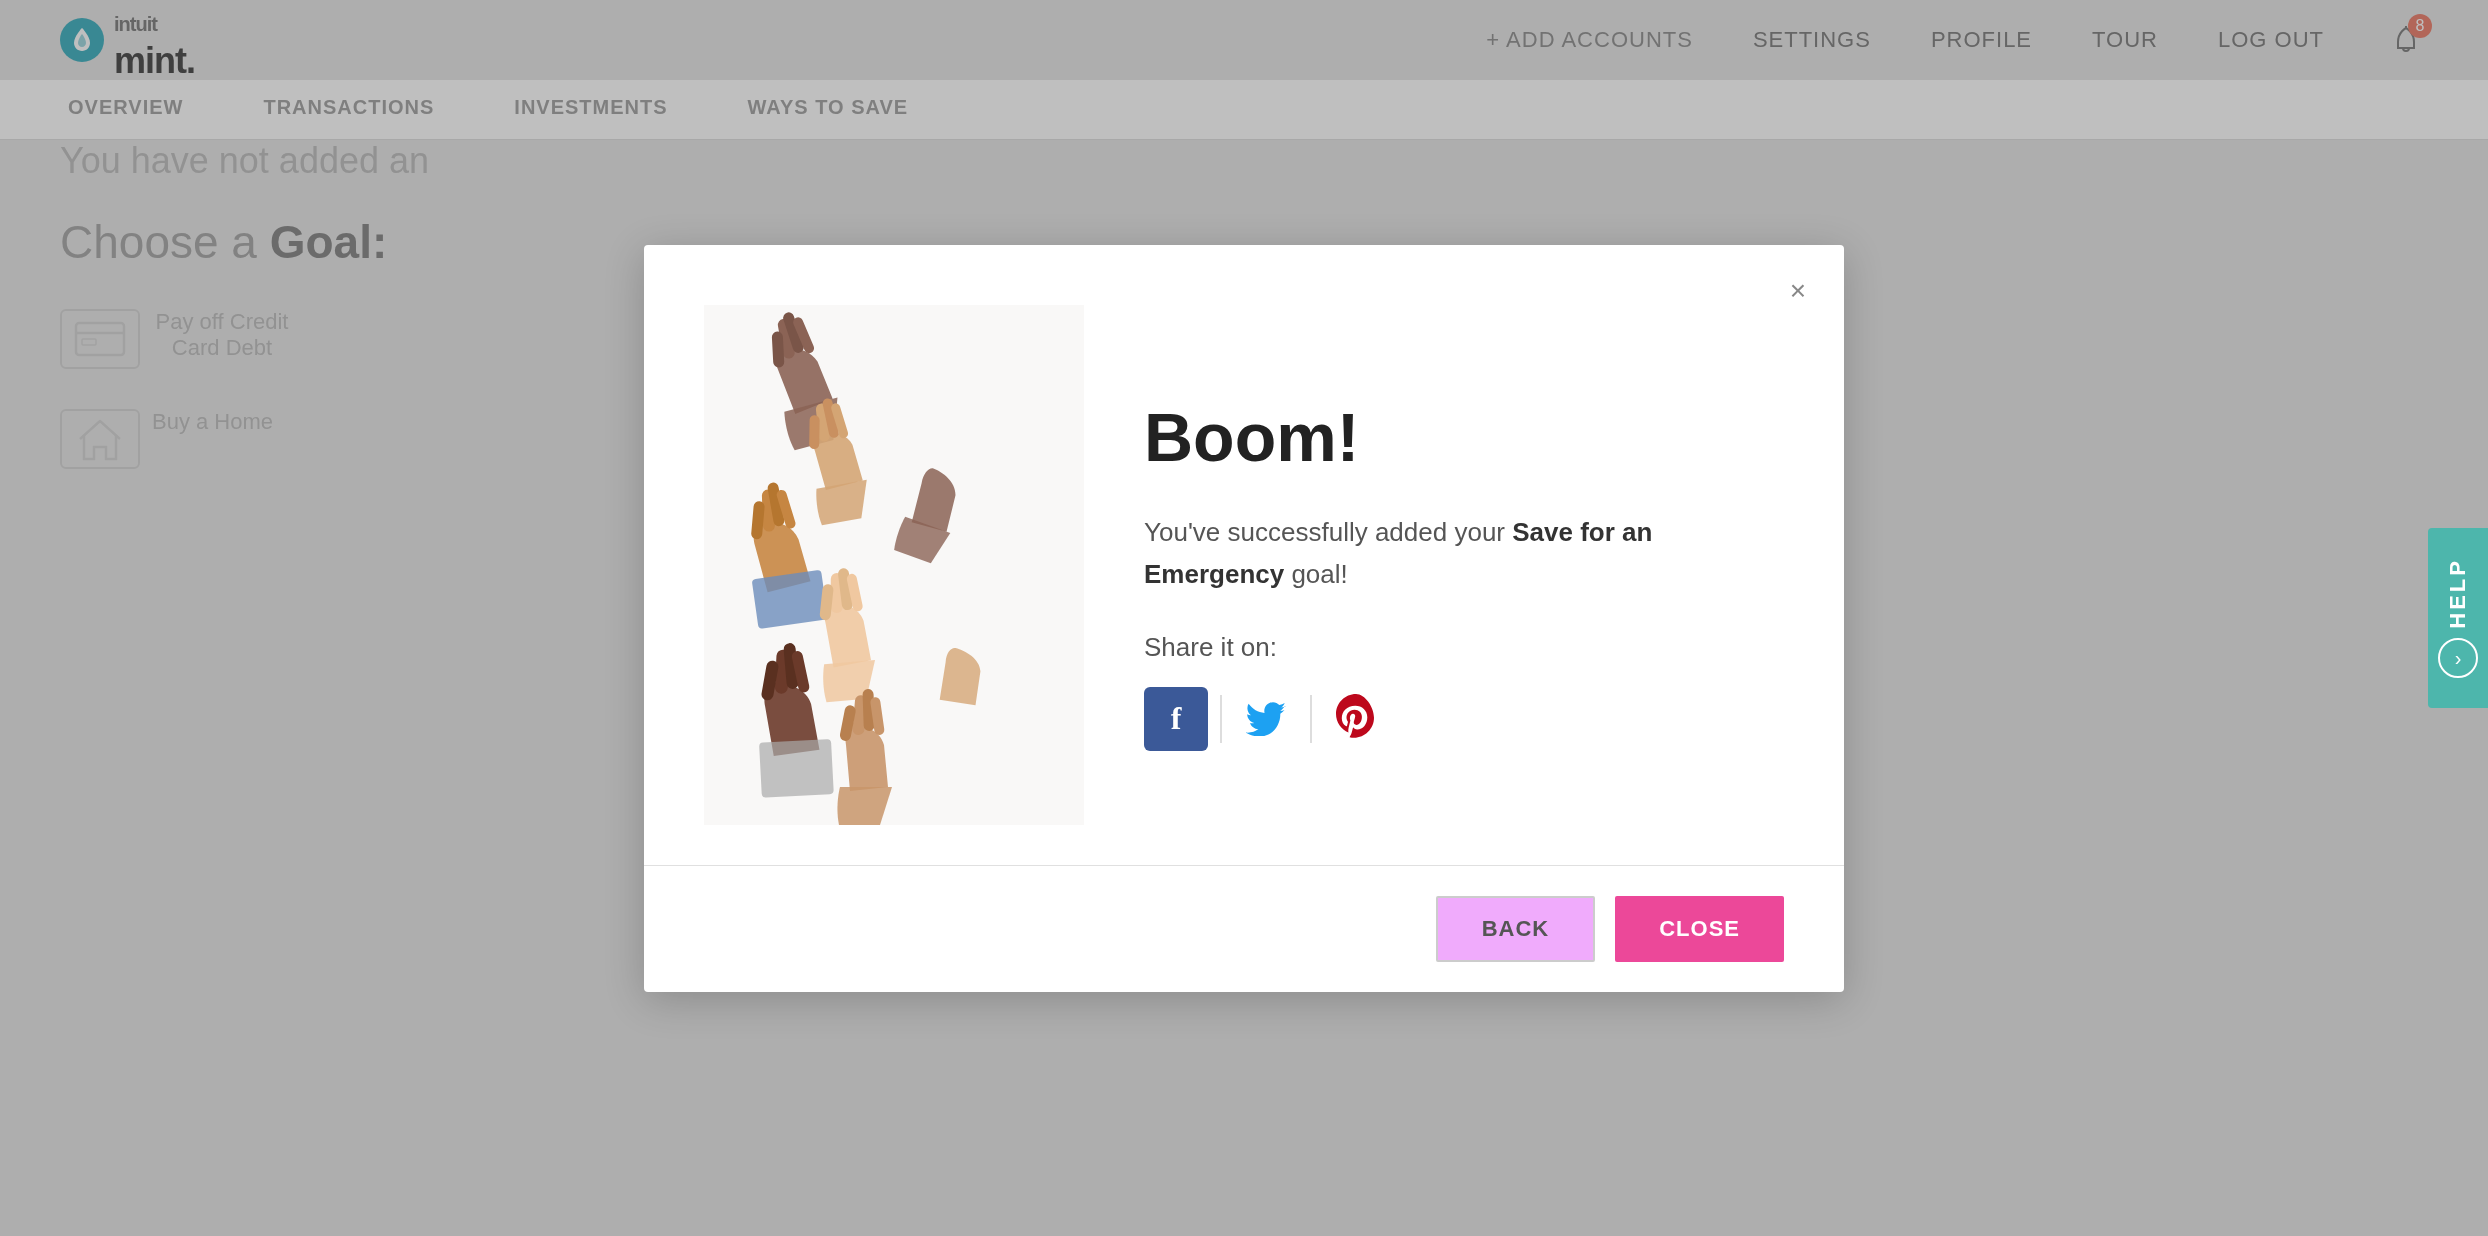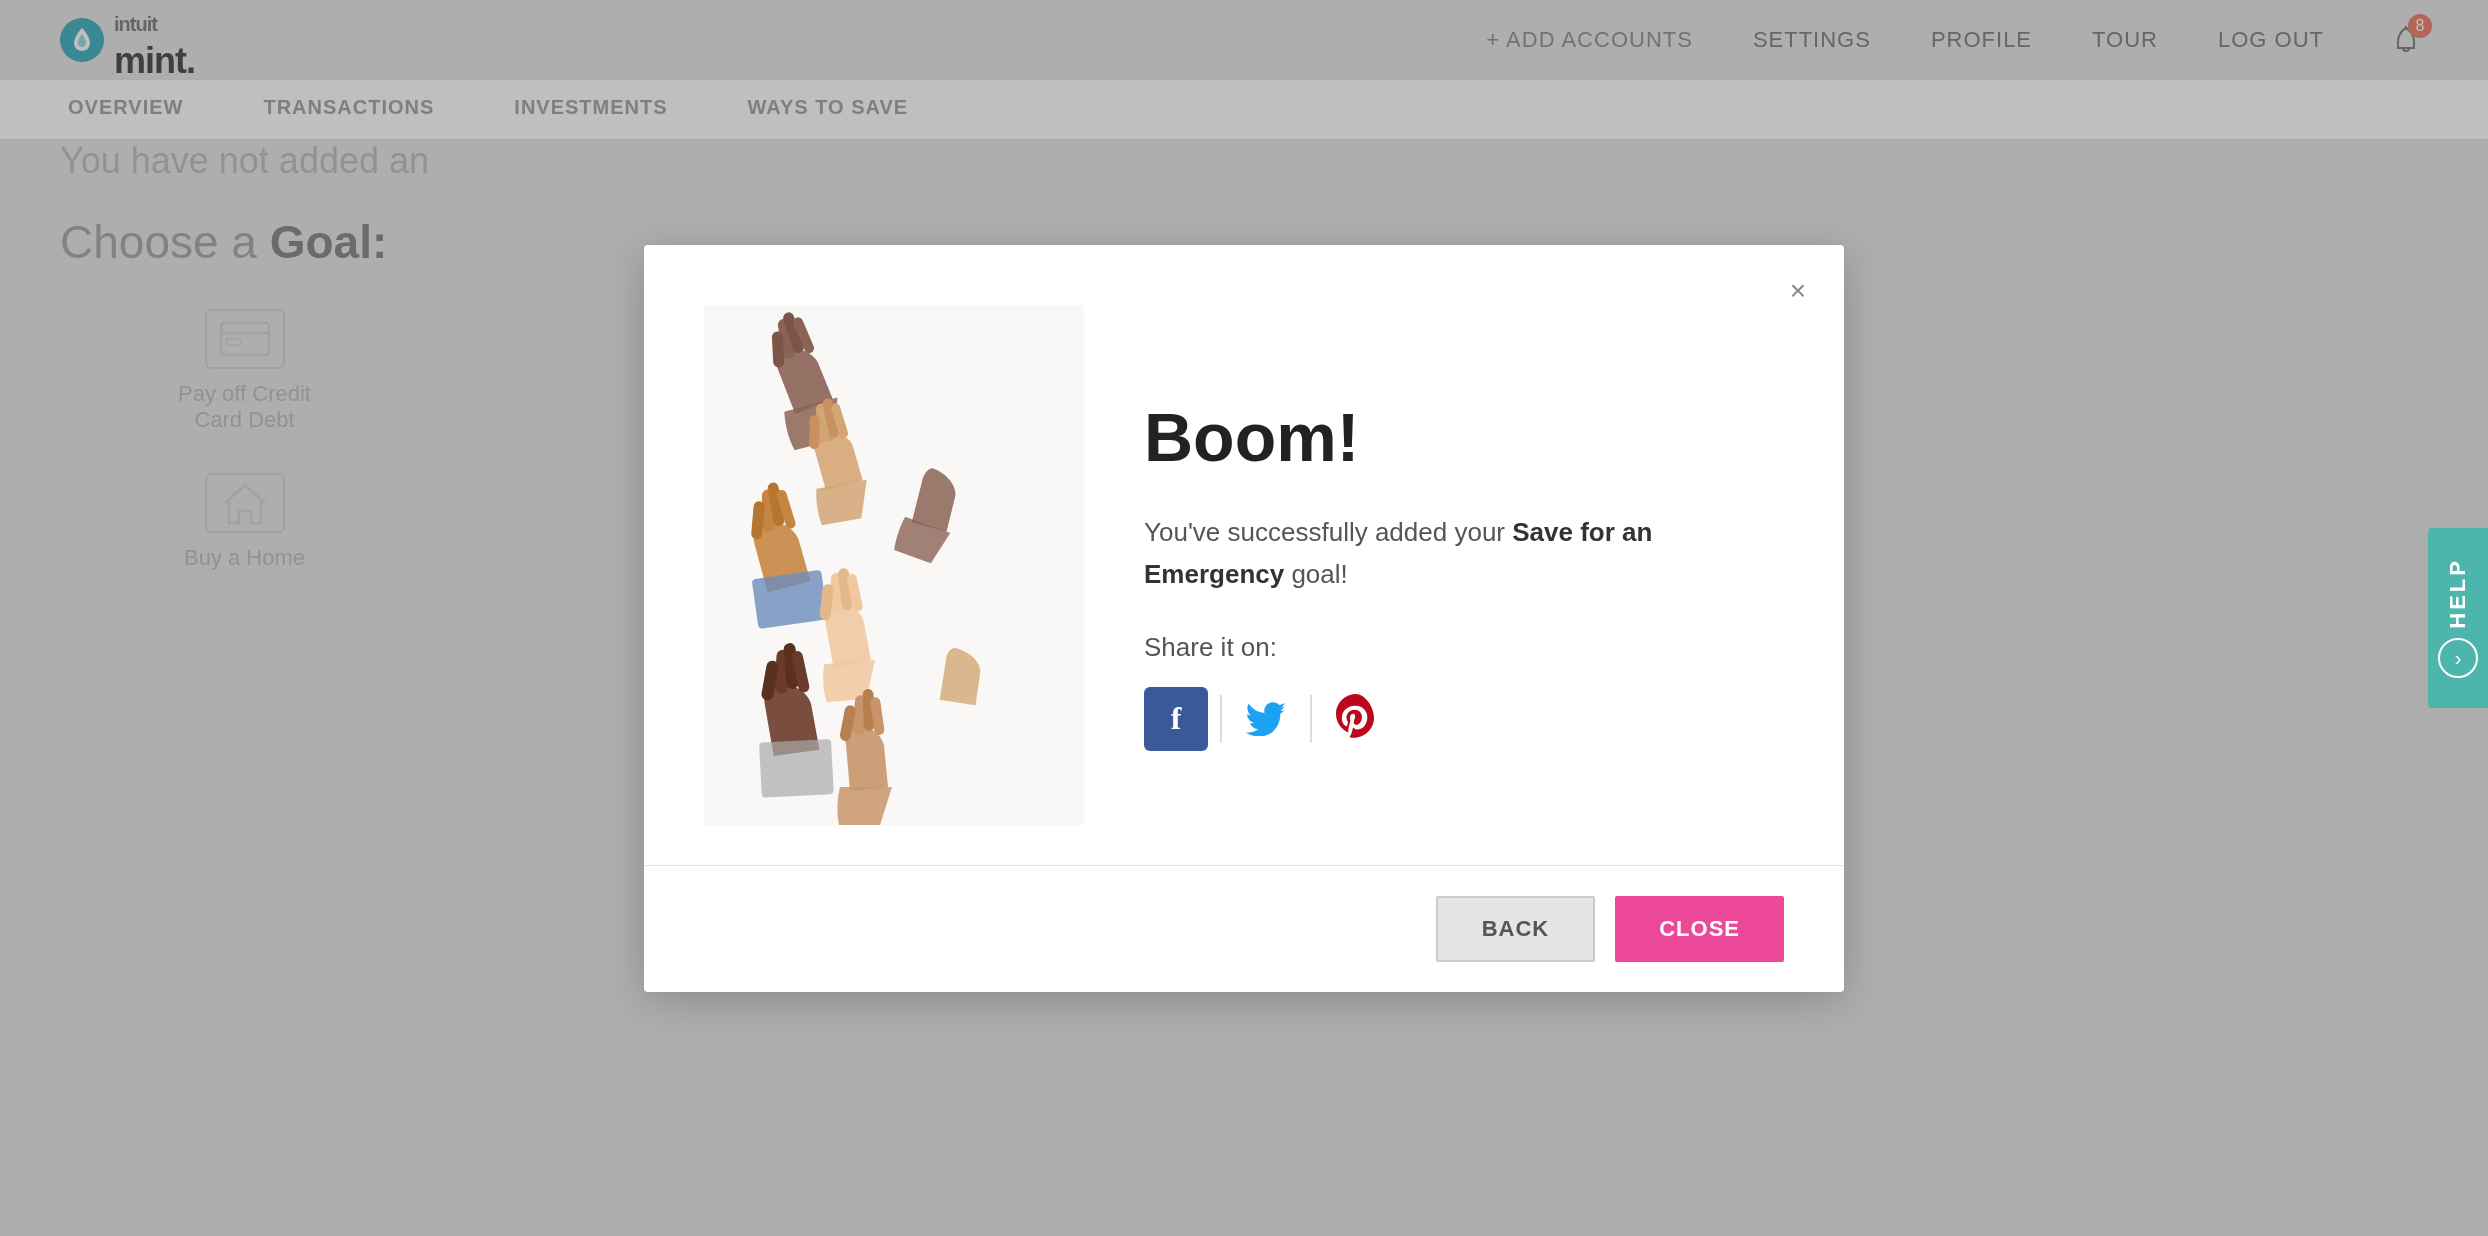--- a/index.html
+++ b/index.html
@@ -146,22 +146,21 @@
       color: #555;
       font-weight: 700;
     }
     .goal-items {
       display: flex;
       flex-direction: column;
       gap: 40px;
     }
     .goal-item {
       display: flex;
-      flex-direction: column;
-      align-items: center;
+      align-items: flex-start;
       gap: 12px;
     }
     .goal-icon-box {
       width: 80px;
       height: 60px;
       border: 2px solid #ccc;
       border-radius: 6px;
       display: flex;
       align-items: center;
       justify-content: center;
@@ -347,21 +346,21 @@
     .modal-footer {
       border-top: 1px solid #e0e0e0;
       padding: 30px 60px;
       display: flex;
       justify-content: flex-end;
       gap: 20px;
     }
     .btn-back {
       padding: 18px 44px;
       border: 2px solid #ccc;
-      background: #e5e5e5;
+      background: #f0abfc;
       color: #555;
       font-size: 22px;
       font-weight: 600;
       letter-spacing: 1px;
       cursor: pointer;
       border-radius: 2px;
       text-transform: uppercase;
     }
     .btn-close {
       padding: 18px 44px;

